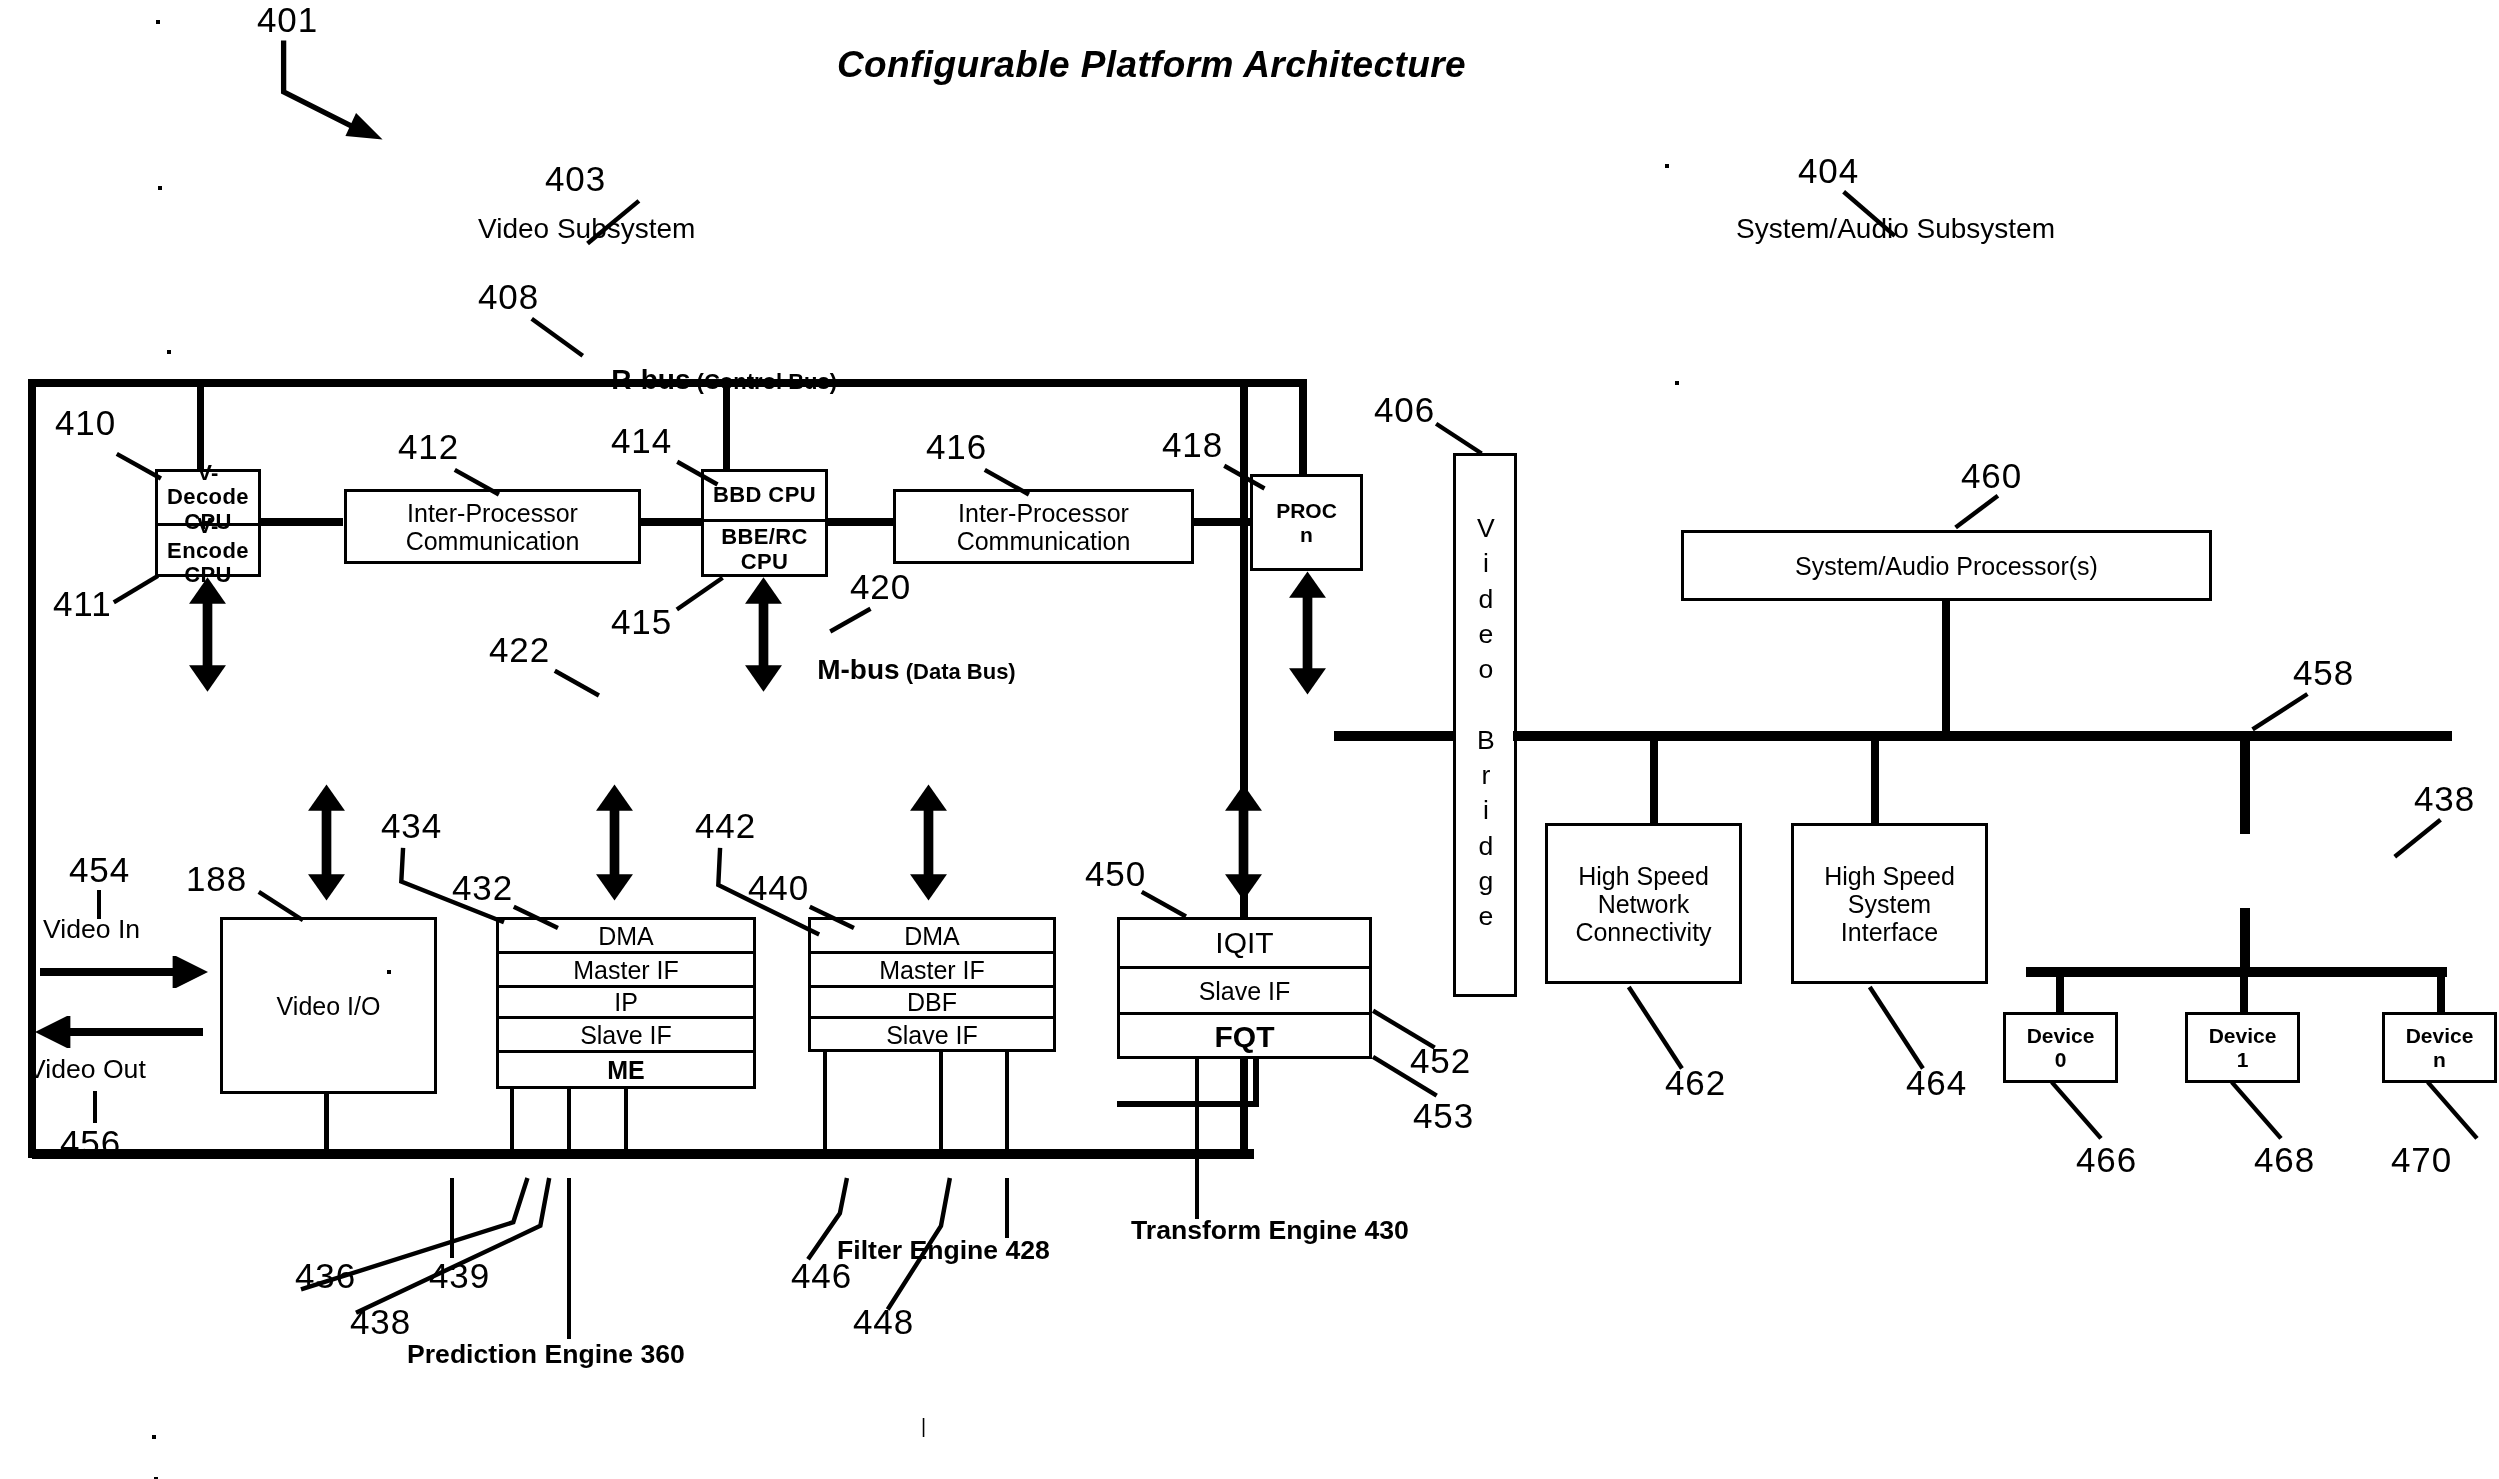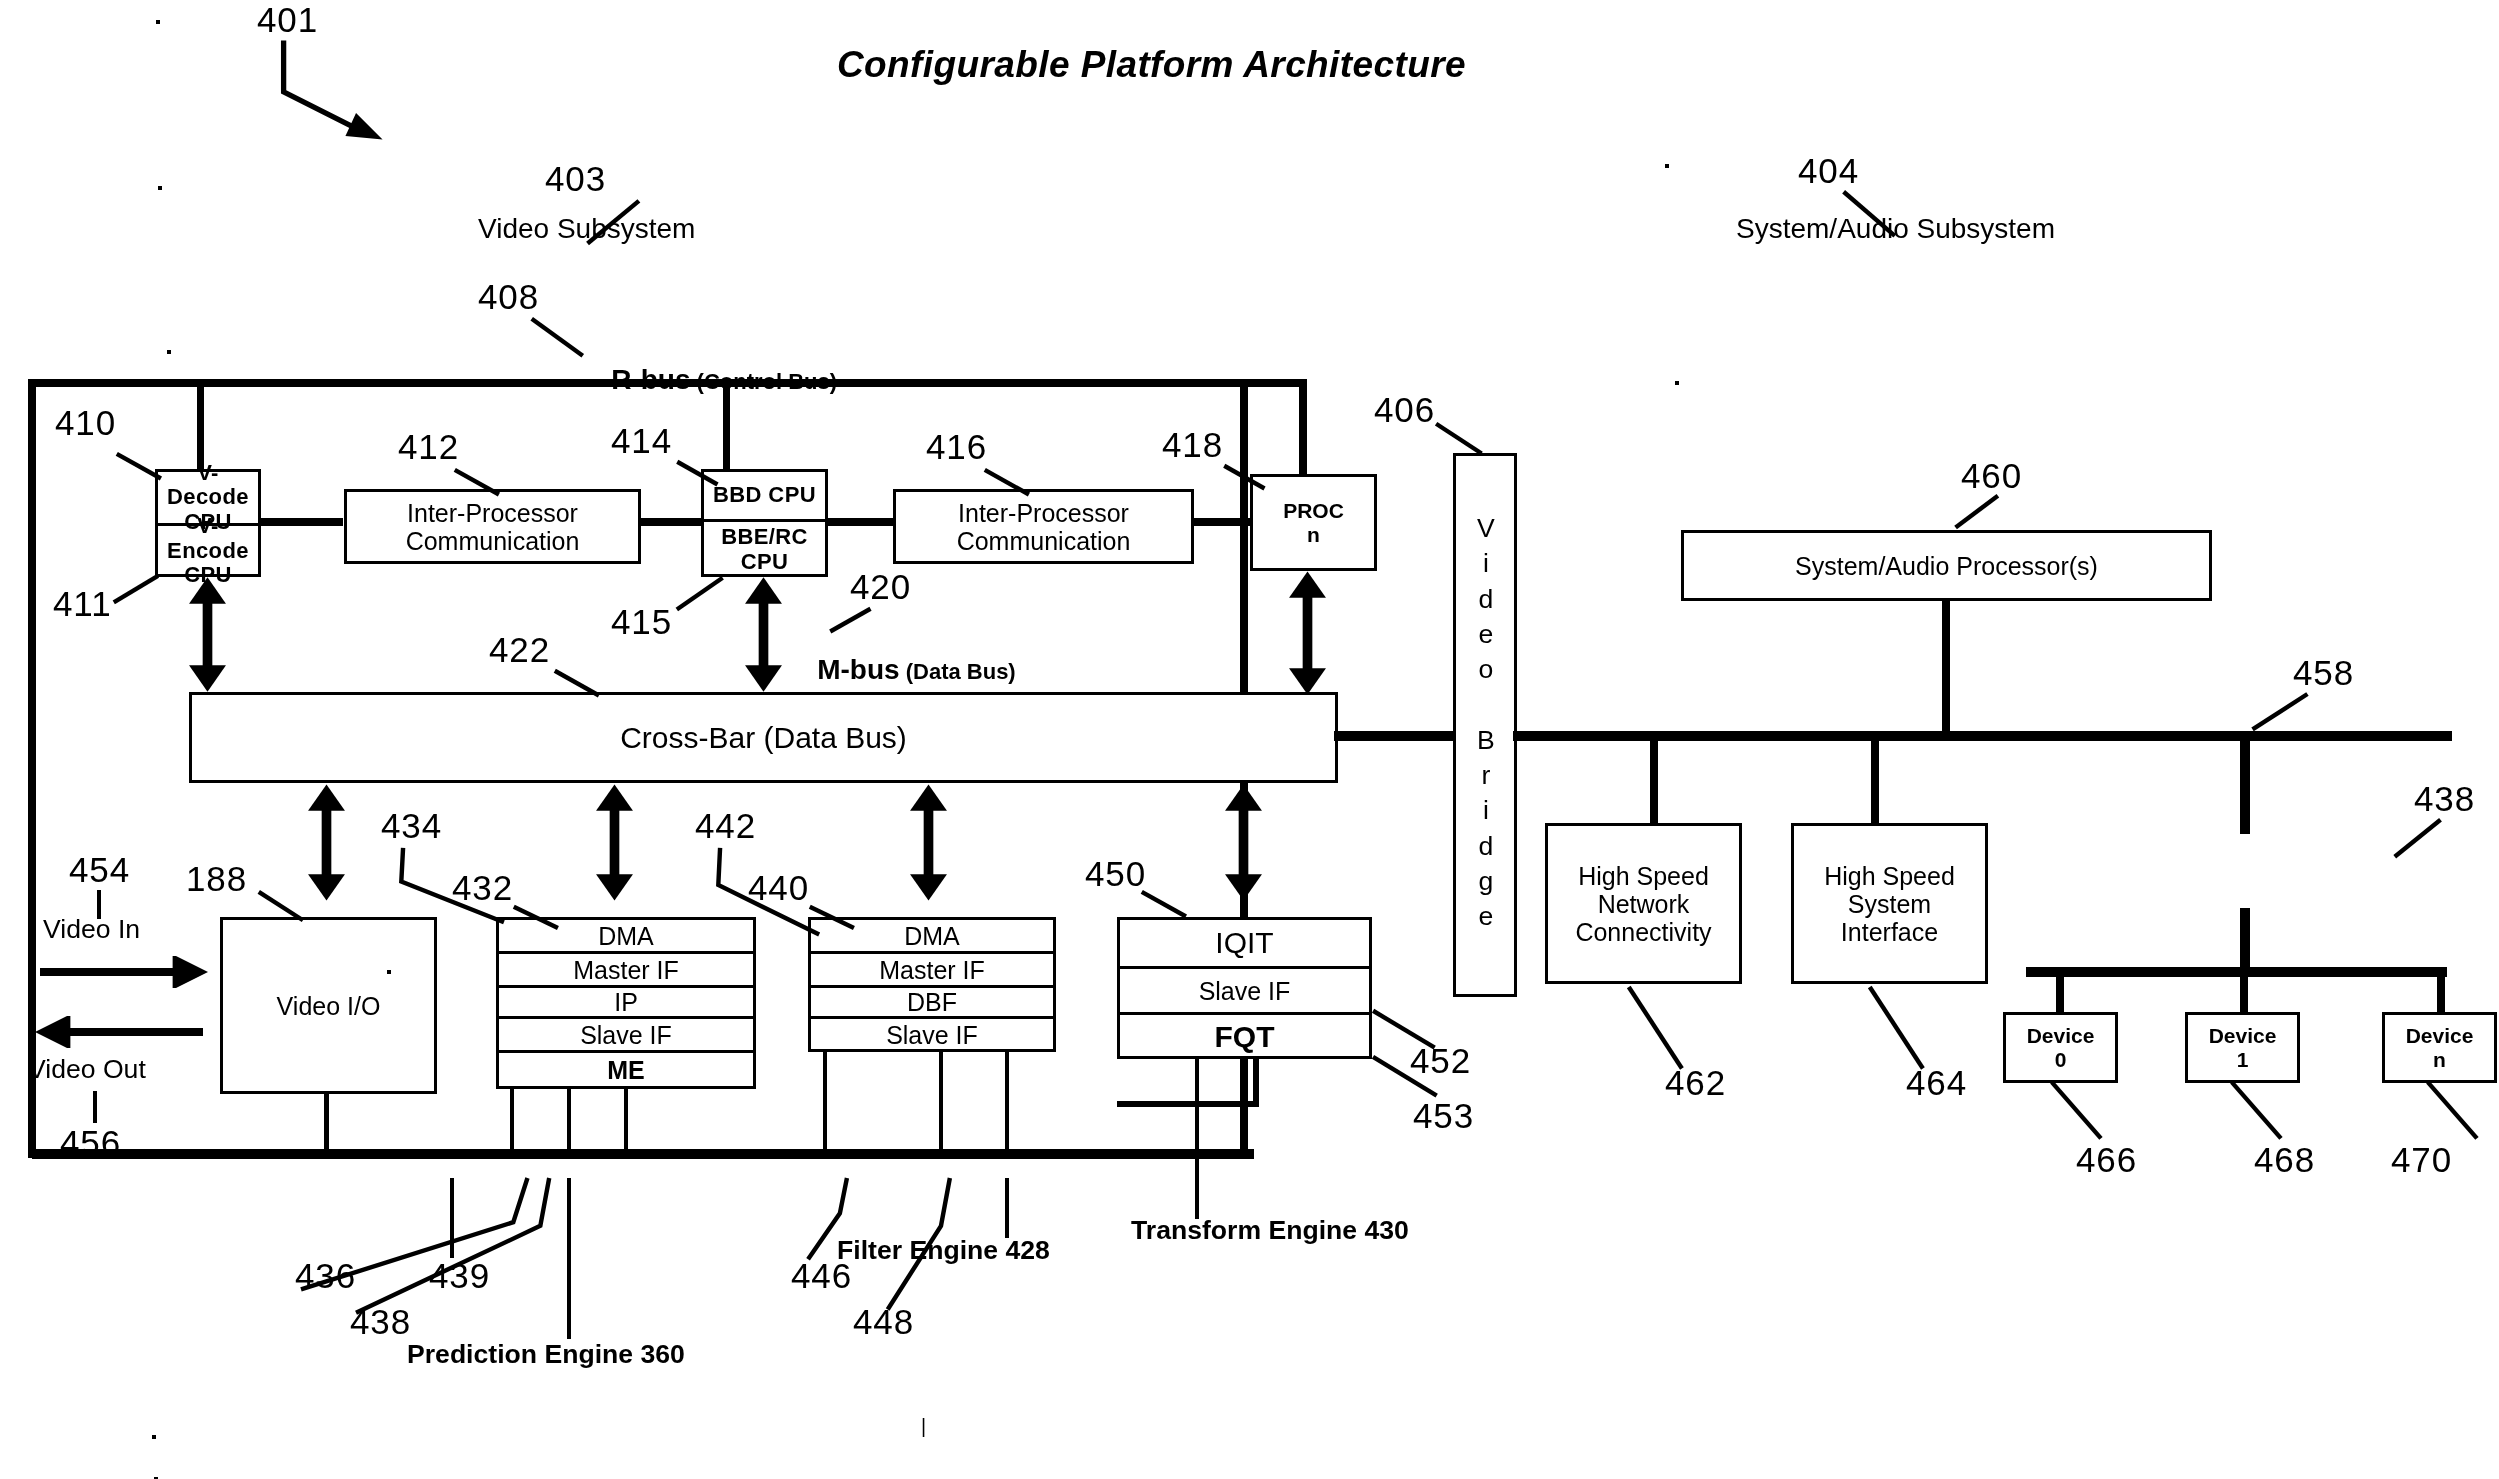--- a/index.html
+++ b/index.html
@@ -176,21 +176,21 @@
 Communication</div>
   <div class="refnum" style="left:926px;top:427px;">416</div>
   <div class="leader" style="left:983px;top:468px;">
     <svg width="53" height="31" viewBox="0 0 60 35">
         <path d="M2,2 L52,30" stroke="#000" stroke-width="5" fill="none"></path>
       </svg>
   </div>
 
   <div class="hline" style="left:1193px;top:518px;width:60px;height:8px;"></div>
 
-  <div class="box box-txt-sm" style="left:1250px;top:474px;width:127px;height:97px;white-space:pre;">PROC
+  <div class="box box-txt-sm" style="left:1250px;top:474px;width:113px;height:97px;white-space:pre;">PROC
 n</div>
   <div class="refnum" style="left:1162px;top:425px;">418</div>
   <div class="leader" style="left:1222px;top:464px;">
     <svg width="50" height="28" viewBox="0 0 56 32">
         <path d="M2,2 L48,28" stroke="#000" stroke-width="5" fill="none"></path>
       </svg>
   </div>
 
   <div class="lbl buslabel" style="left:786px;top:622px;">
     <span>M-bus</span><small>&nbsp;<span>(Data Bus)</span></small>
@@ -219,21 +219,20 @@
   </div>
 
   <div class="arrowsvg" style="left:1282px;top:571px;">
     <svg width="51" height="124" viewBox="0 0 58 140">
       <line x1="29" y1="18" x2="29" y2="122" stroke="#000" stroke-width="11"></line>
       <path d="M29,0 L50,30 L8,30 Z" fill="#000"></path>
       <path d="M29,140 L50,110 L8,110 Z" fill="#000"></path>
     </svg>
   </div>
 
-  <div class="box box-txt-lg" style="left:189px;top:692px;width:1149px;height:91px;">Cross-Bar (Data Bus)</div>
   <div class="refnum" style="left:489px;top:630px;">422</div>
   <div class="leader" style="left:553px;top:669px;">
     <svg width="53" height="30" viewBox="0 0 60 34">
         <path d="M2,2 L52,30" stroke="#000" stroke-width="5" fill="none"></path>
       </svg>
   </div>
 
   <div class="hline" style="left:1334px;top:731px;width:124px;height:9.7px;"></div>
 
   <div class="arrowsvg" style="left:301px;top:784px;">

